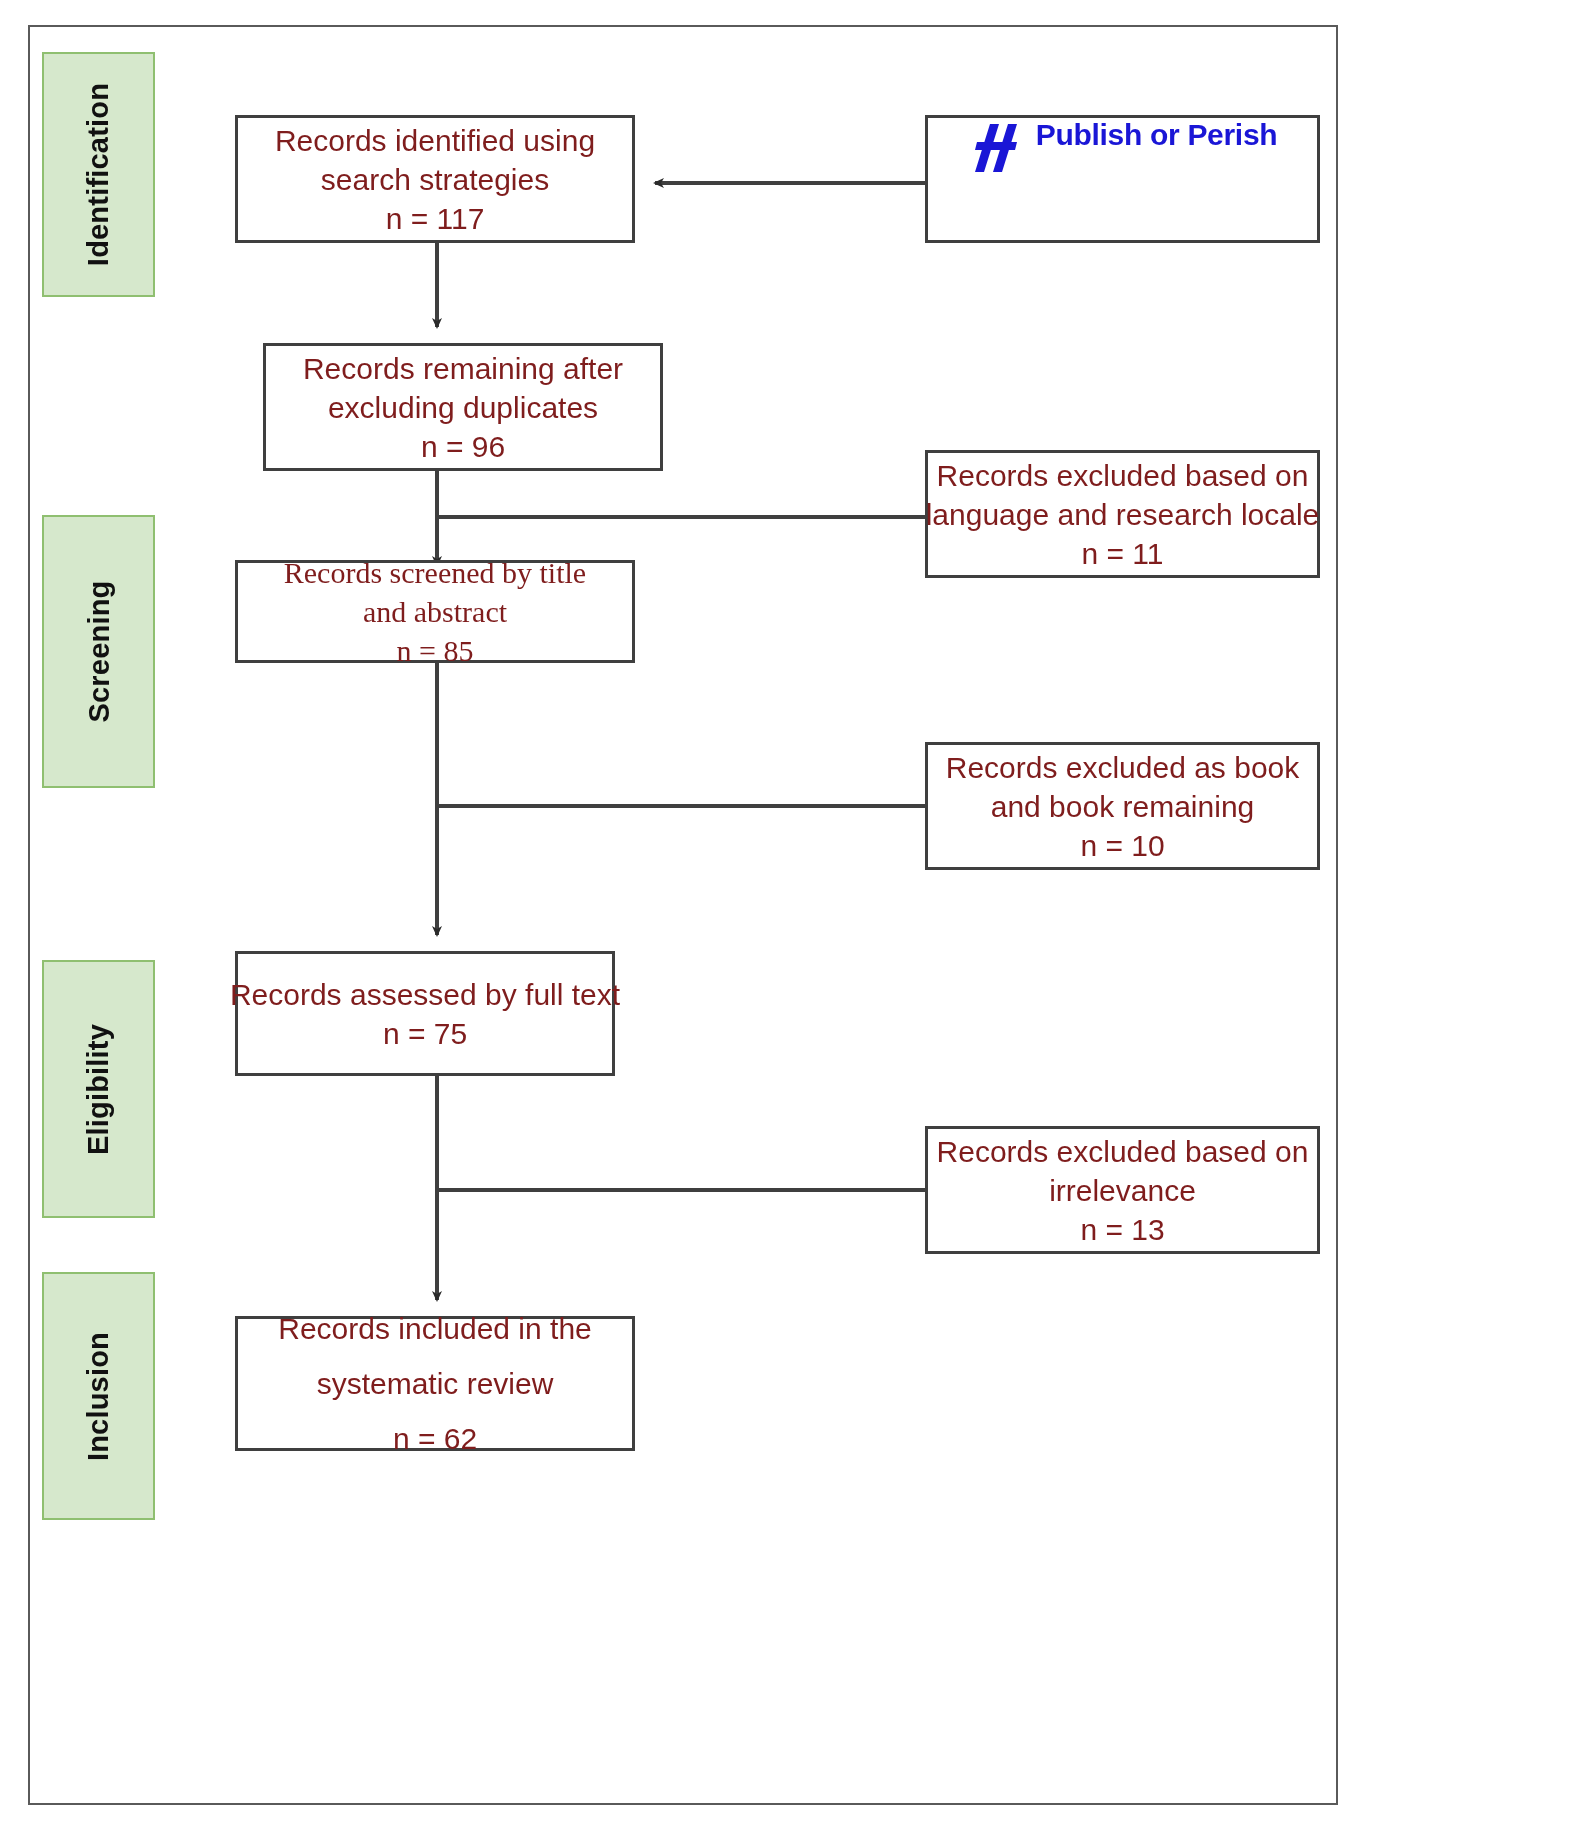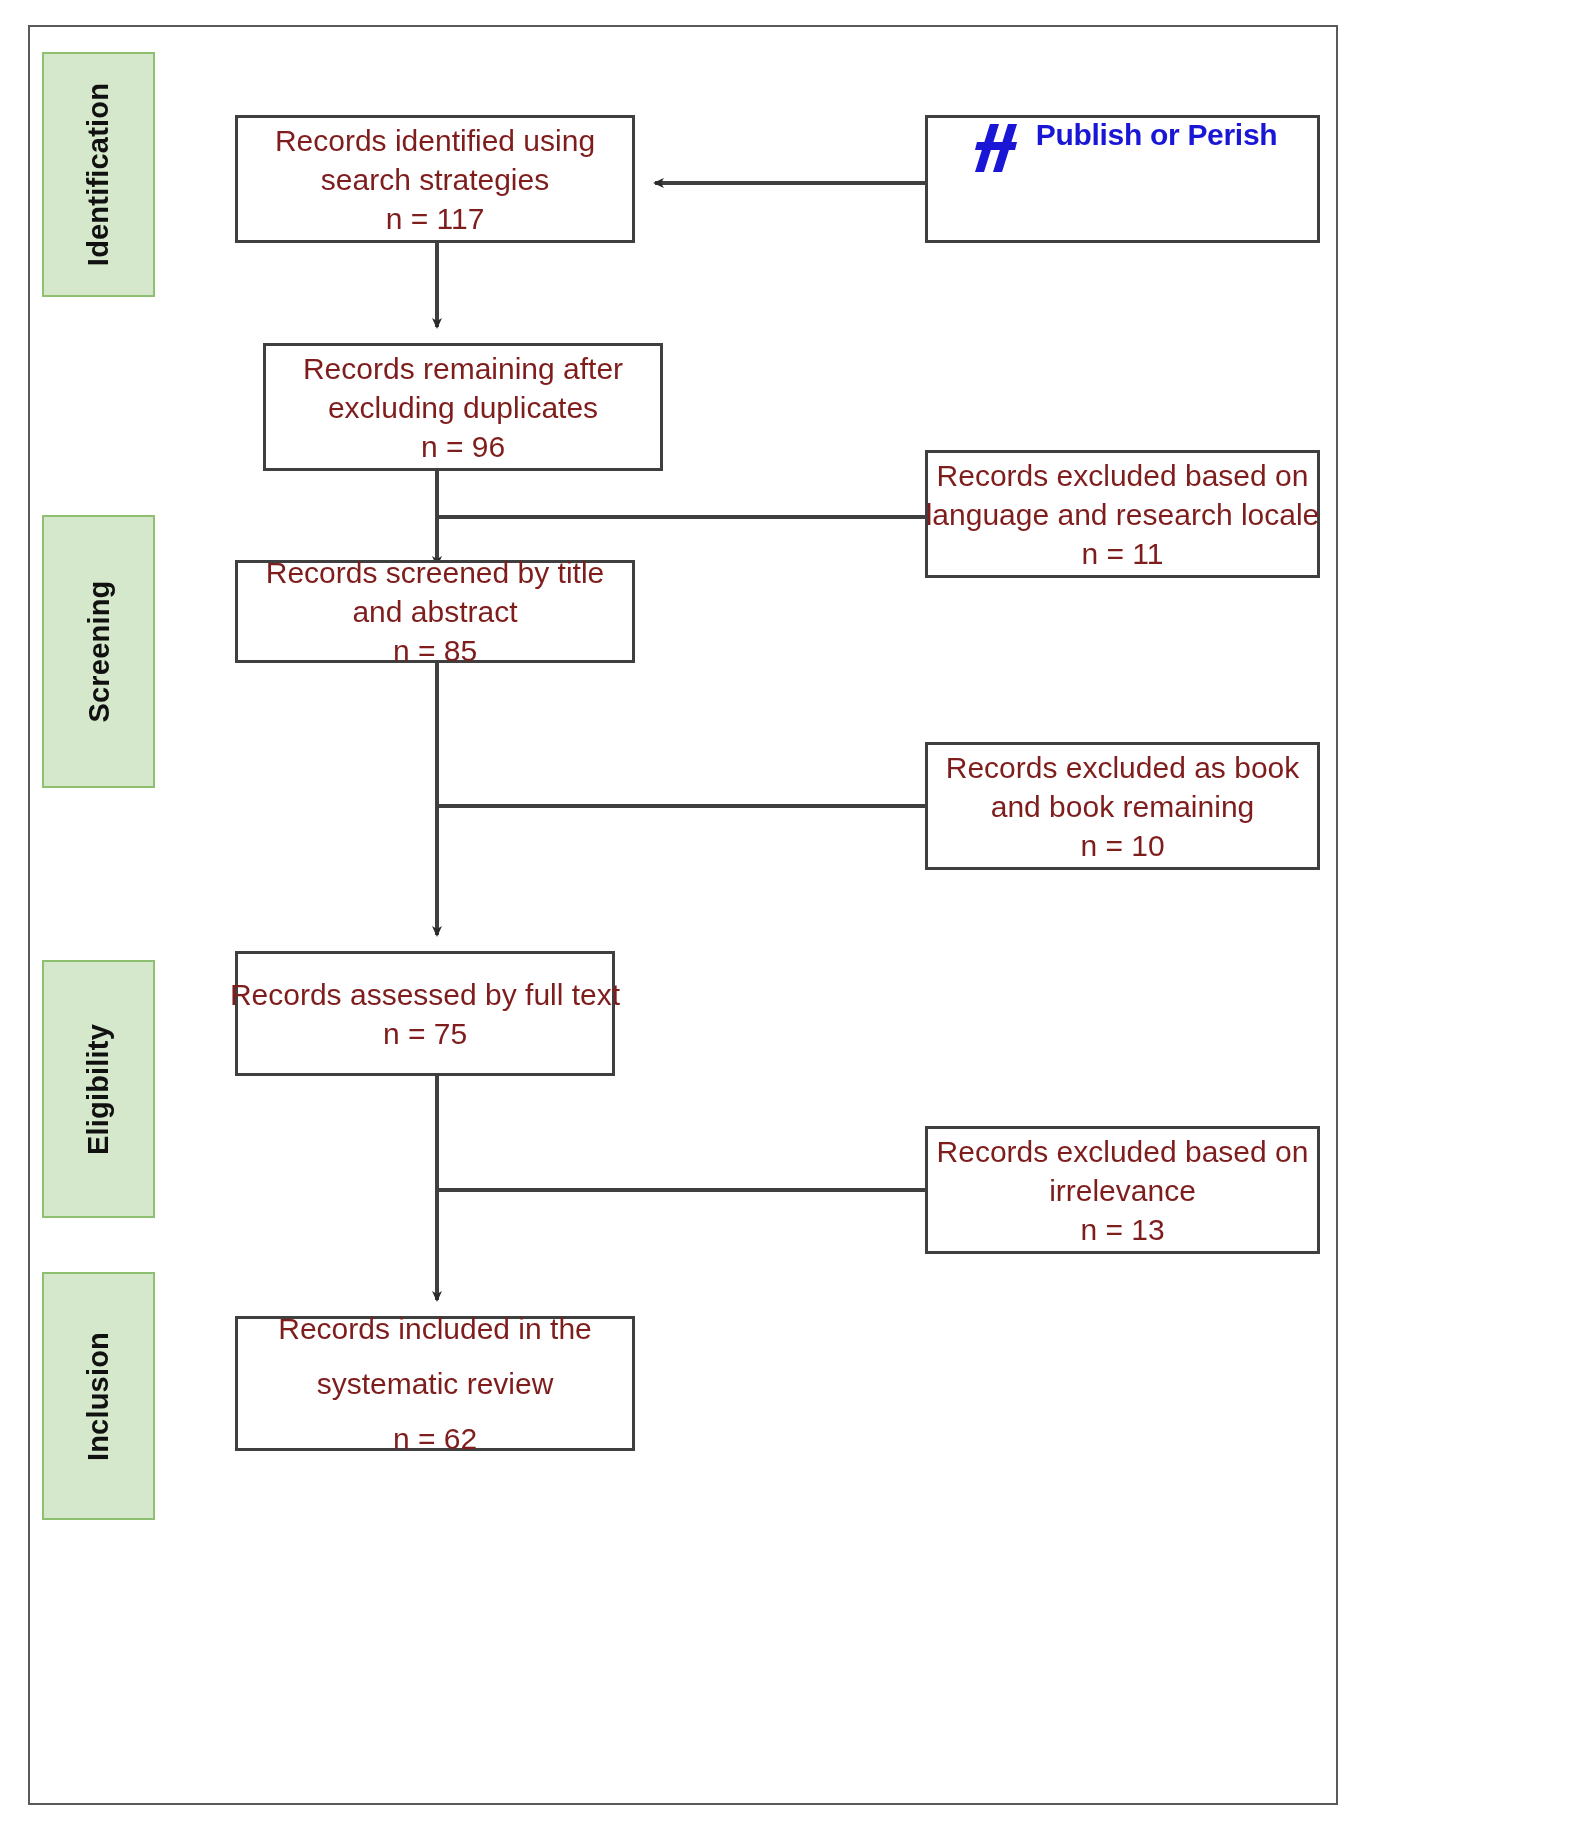--- a/index.html
+++ b/index.html
@@ -80,21 +80,21 @@
     <div class="ln">search strategies</div>
     <div class="ln">n = 117</div>
   </div>
 
   <div class="node" style="left:219px;top:343px;width:400px;height:128px;margin-left:44px;">
     <div class="ln">Records remaining after</div>
     <div class="ln">excluding duplicates</div>
     <div class="ln">n = 96</div>
   </div>
 
-  <div class="node" style="left:235px;top:560px;width:400px;height:103px;">
+  <div class="node" style="left:235px;top:560px;width:400px;height:103px;font-family:Liberation Serif, serif;">
     <div class="ln">Records screened by title</div>
     <div class="ln">and abstract</div>
     <div class="ln">n = 85</div>
   </div>
 
   <div class="node" style="left:235px;top:951px;width:380px;height:125px;">
     <div class="ln">Records assessed by full text</div>
     <div class="ln">n = 75</div>
   </div>
 

